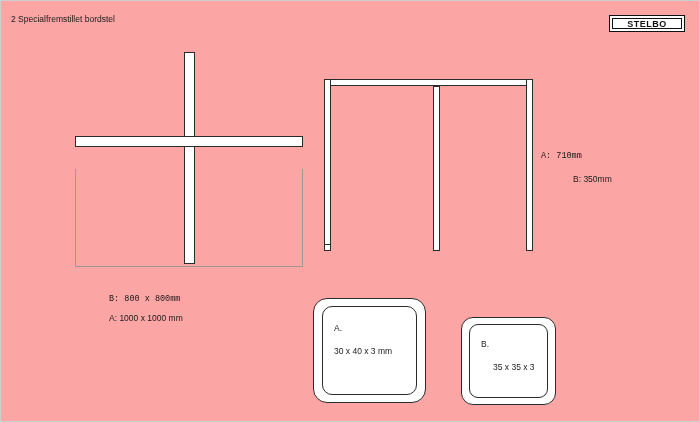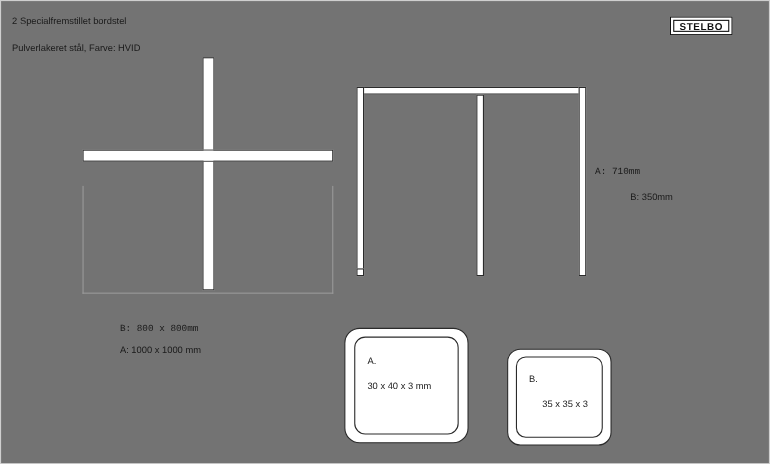--- a/index.html
+++ b/index.html
@@ -7,21 +7,21 @@
     padding: 0;
     background: #ffffff;
   }
   body {
     font-family: "Liberation Sans", sans-serif;
   }
   #page {
     position: relative;
     width: 700px;
     height: 422px;
-    background: #737373;
+    background: #fca5a5;
     border: 1px solid #cfcfcf;
     box-sizing: border-box;
     overflow: hidden;
   }
   .txt {
     position: absolute;
     font-size: 8.5px;
     color: #1a1a1a;
     white-space: nowrap;
     line-height: 1.2;
@@ -29,21 +29,21 @@
   
   #title-line1 { left: 10px; top: 13px; }
   #title-line2 { left: 10px; top: 37px; }
   #title-line3 { left: 288px; top: 19px; }
 
   
   #logo {
     position: absolute;
     left: 608px;
     top: 14px;
-    width: 57px;
+    width: 76px;
     height: 17px;
     border: 1px solid #111;
     background: #fff;
     box-sizing: border-box;
   }
   #logo .inner {
     position: absolute;
     left: 2px;
     top: 2px;
     right: 2px;
@@ -137,21 +137,20 @@
   #profB-inner { left: 468px; top: 323px; width: 79px; height: 74px; border-radius: 9px; }
   #profB-label { left: 480px; top: 338px; }
   #profB-size { left: 492px; top: 361px; }
 </style>
 </head>
 <body>
 
 <div id="page">
 
   <div class="txt" id="title-line1">2 Specialfremstillet bordstel</div>
-  <div class="txt" id="title-line2">Pulverlakeret stål, Farve: HVID</div>
 
   <div id="logo">
     <div class="inner">
       <span class="word">STELBO</span>
     </div>
   </div>
 
   <div class="stroke" id="cross-v"></div>
   <div class="stroke" id="cross-h"></div>
   <div id="cross-center"></div>

